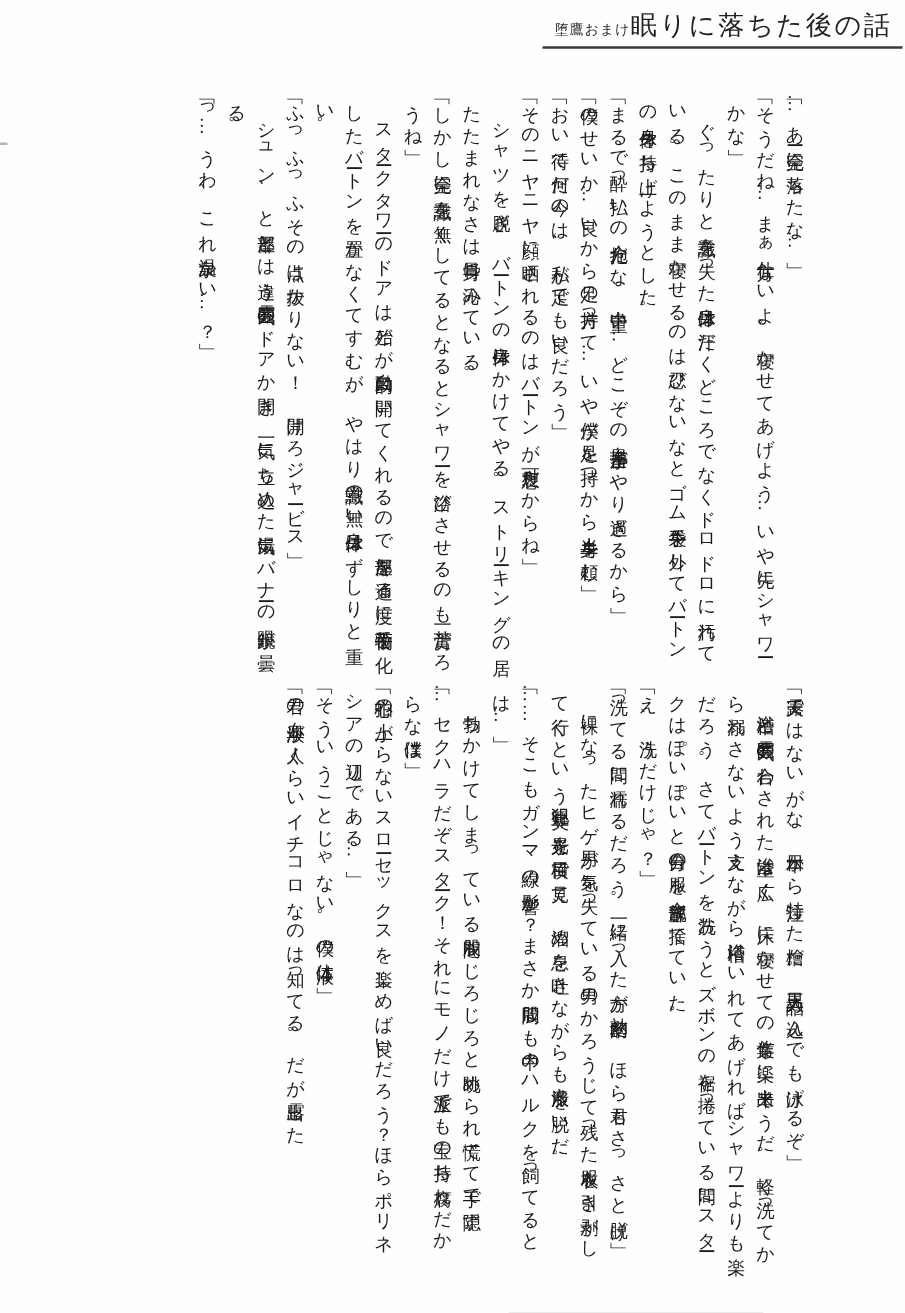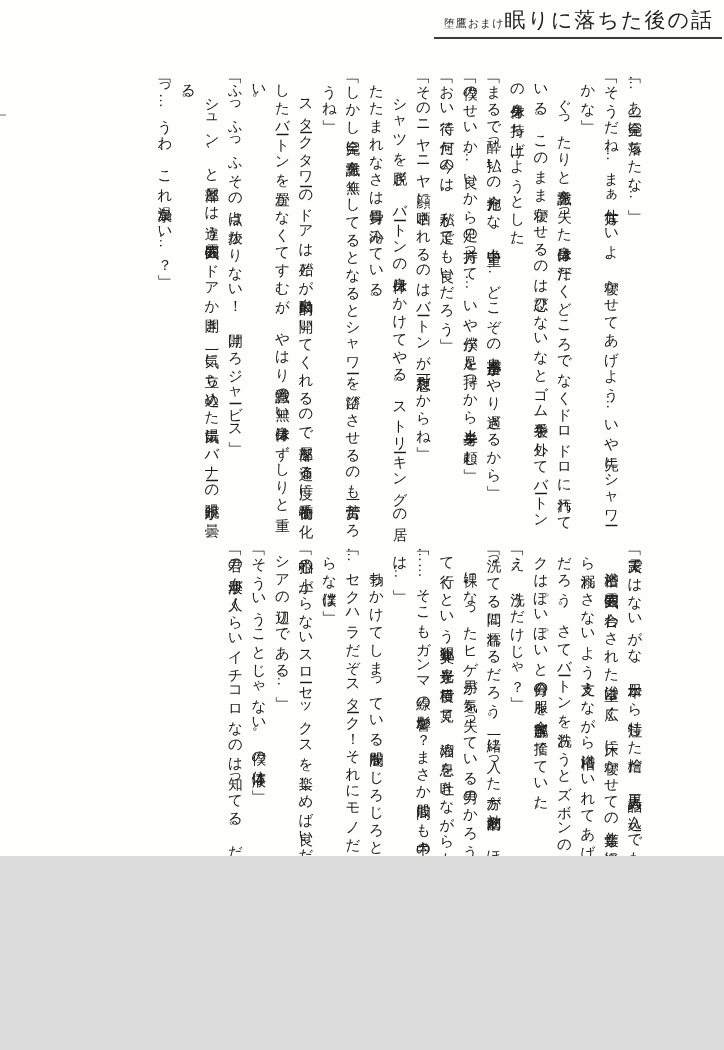--- a/index.html
+++ b/index.html
@@ -1,18 +1,18 @@
 <!DOCTYPE html>
 <html lang="ja"><head>
 <meta charset="utf-8">
 <style>
   html,body { margin:0; padding:0; background:#dcdcdc; }
   .page {
     position:relative;
-    width:724px; height:856px;
+    width:724px; height:1050px;
     margin:0 auto;
     background:#fefefd;
     font-family:"Liberation Serif","DejaVu Serif",serif;
     color:#1d1d1d;
     overflow:hidden;
   }
 
   
   .header {
     position:absolute;

